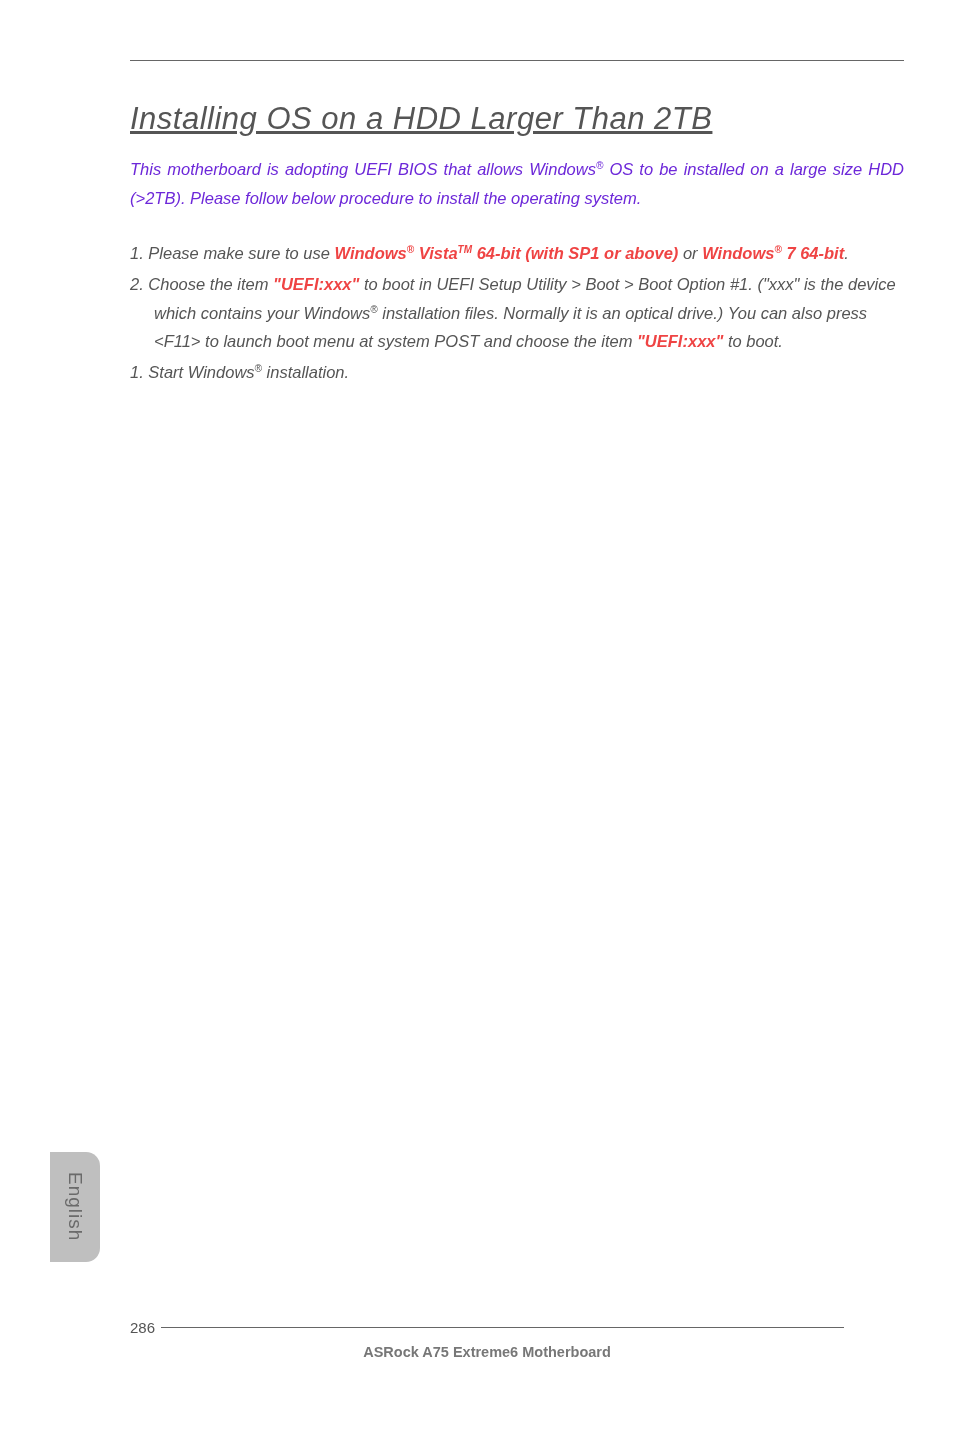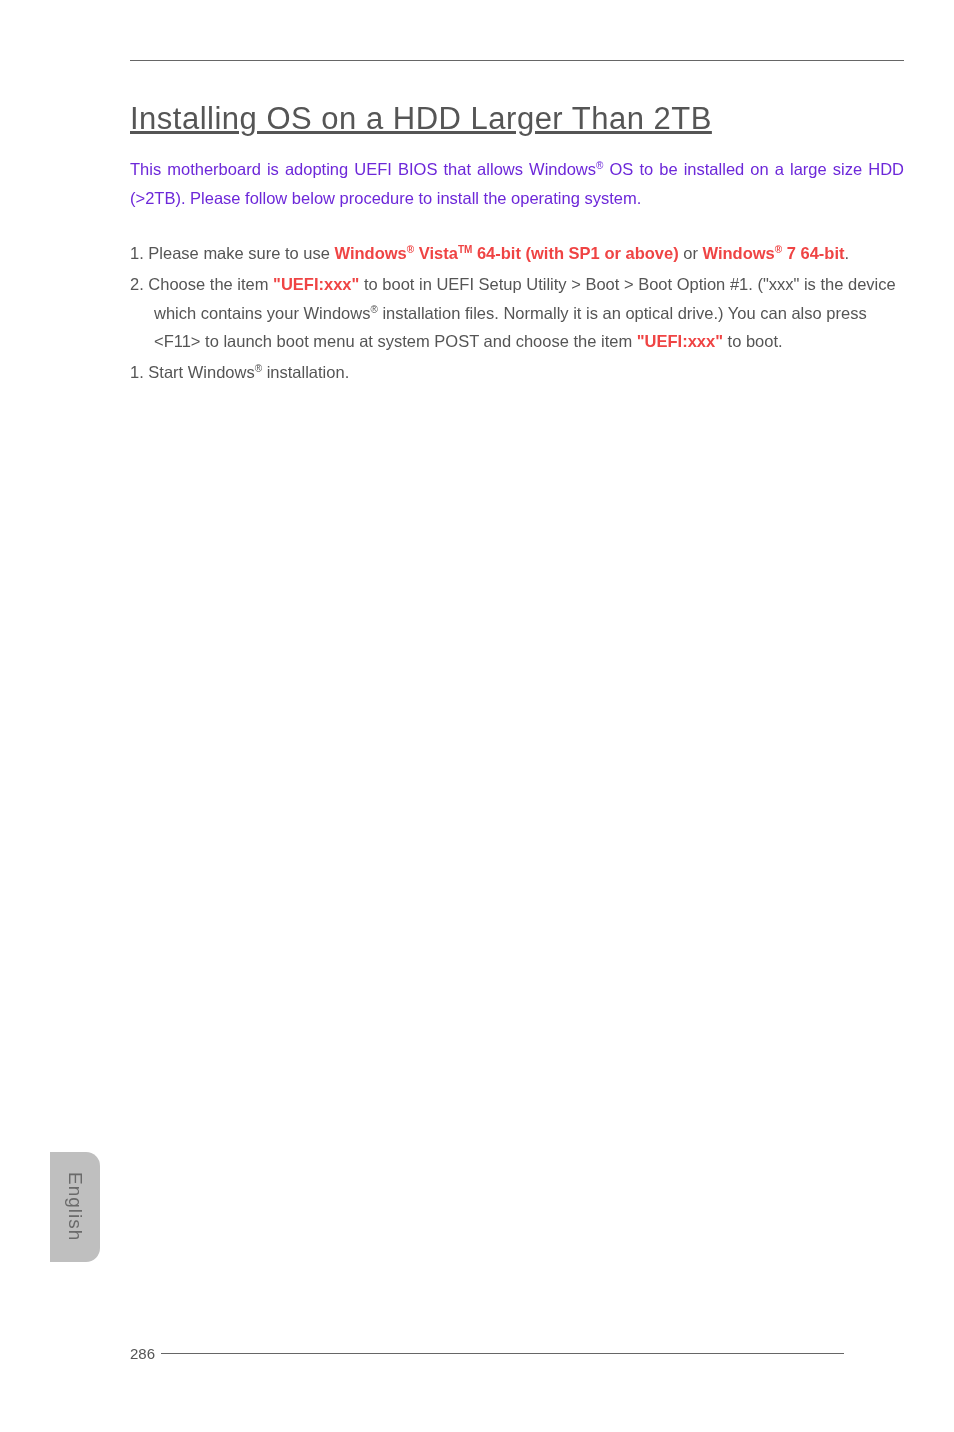--- a/index.html
+++ b/index.html
@@ -6,20 +6,21 @@
   body {
     width: 954px;
     height: 1432px;
     background: #fff;
     font-family: Arial, Helvetica, sans-serif;
     color: #4a4a4a;
     position: relative;
   }
   .page {
     padding: 60px 50px 0 130px;
+    font-style: italic;
   }
   .top-rule {
     border-top: 1px solid #666;
     margin-bottom: 40px;
   }
   .title {
     font-size: 31px;
     font-weight: 400;
     text-decoration: underline;
     letter-spacing: 0.5px;
@@ -63,21 +64,21 @@
     text-orientation: mixed;
     font-size: 19px;
     color: #6a6a6a;
     letter-spacing: 1px;
     font-weight: 400;
   }
   .footer {
     position: absolute;
     left: 130px;
     right: 110px;
-    bottom: 62px;
+    bottom: 72px;
   }
   .pagenum-row {
     display: flex;
     align-items: center;
     margin-bottom: 8px;
   }
   .pagenum {
     font-size: 15px;
     color: #555;
     margin-right: 6px;
@@ -121,13 +122,14 @@
 
 <div class="side-tab">
   <span>English</span>
 </div>
 
 <div class="footer">
   <div class="pagenum-row">
     <span class="pagenum">286</span>
     <div class="pagenum-line"></div>
   </div>
+  <div class="footer-title">ASRock  A75 Extreme6  Motherboard</div>
 </div>
 
 </body></html>

